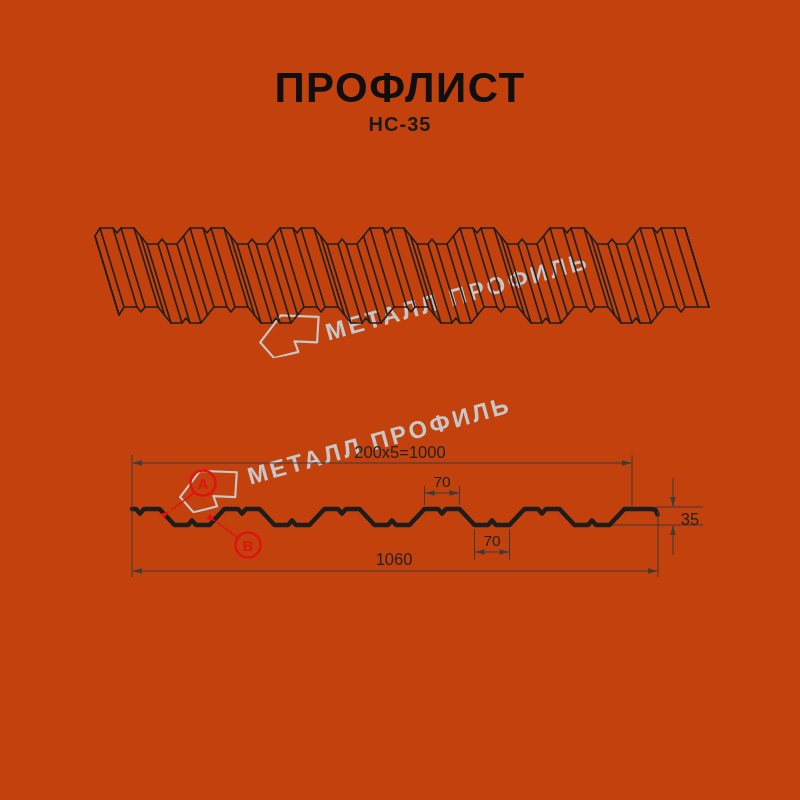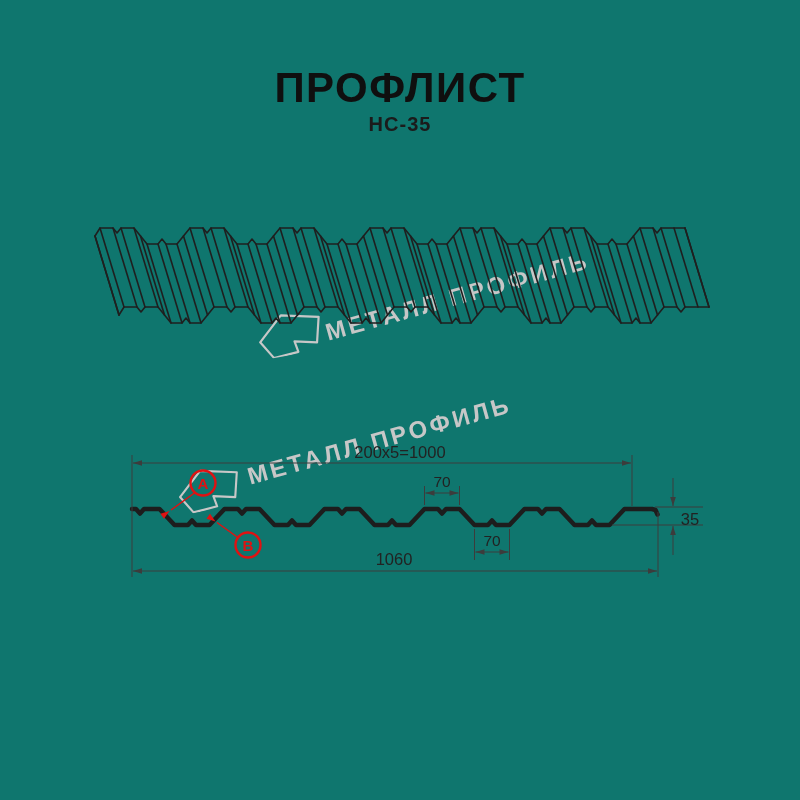--- a/index.html
+++ b/index.html
@@ -1,16 +1,16 @@
 <!DOCTYPE html>
 <html><head>
 <meta charset="utf-8">
 <style>
   html,body{margin:0;padding:0;background:#ffffff;width:800px;height:800px;overflow:hidden;}
-  #canvas{position:relative;width:800px;height:800px;background:#0f766e;font-family:"Liberation Sans",sans-serif;}
+  #canvas{position:relative;width:800px;height:800px;background:#c2410c;font-family:"Liberation Sans",sans-serif;}
   .title{position:absolute;top:64px;left:0;width:800px;text-align:center;
          font-size:42px;font-weight:700;letter-spacing:1.5px;color:#0f0f0f;}
   .subtitle{position:absolute;top:113px;left:0;width:800px;text-align:center;
          font-size:20px;font-weight:600;letter-spacing:1px;color:#1b1b1b;}
   .footer{position:absolute;top:702px;left:0;width:800px;text-align:center;
          font-size:23px;font-weight:500;letter-spacing:0.5px;color:#1b1b1b;}
   .wm-text{position:absolute;color:#c7c7c7;font-weight:700;font-size:24px;
          letter-spacing:3px;line-height:26px;white-space:nowrap;z-index:1;
          transform:rotate(-15.5deg);transform-origin:0 50%;}
   .wm-logo{position:absolute;z-index:1;transform:rotate(-10deg);}

